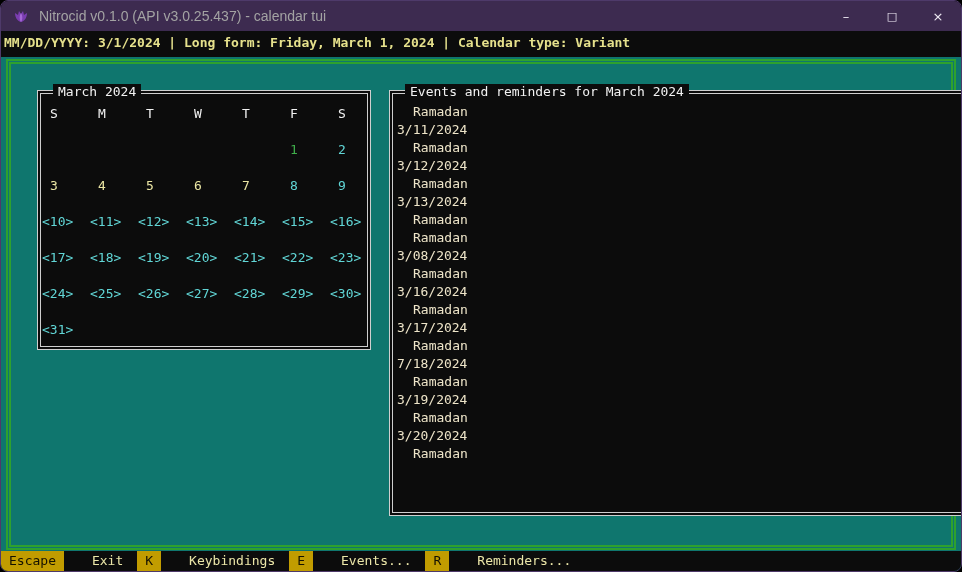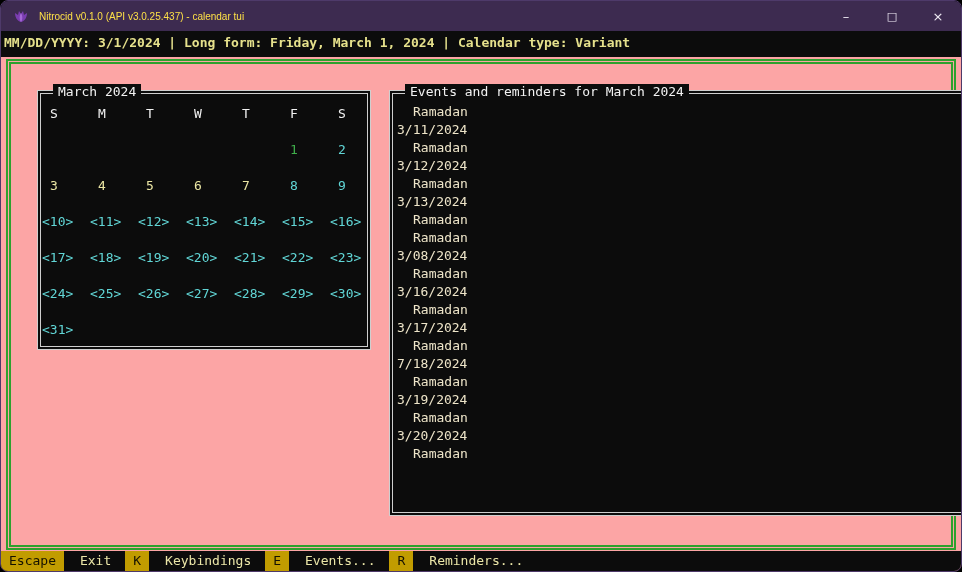--- a/index.html
+++ b/index.html
@@ -8,35 +8,35 @@
     position:relative; width:962px; height:572px;
     background:#0c0c0c; border:1px solid #4e3a6a; border-radius:8px;
     overflow:hidden; font-family:"DejaVu Sans Mono", monospace;
   }
   
   .titlebar{
     height:30px; background:#3d2b50; display:flex; align-items:center;
     font-family:"Liberation Sans", sans-serif;
   }
   .app-icon{ width:16px; height:16px; margin:0 10px 0 12px; flex:0 0 auto; }
-  .title-text{ color:#fde047; font-size:10px; white-space:nowrap; }
+  .title-text{ color:#a3a3a3; font-size:14px; white-space:nowrap; }
   .win-controls{ margin-left:auto; display:flex; height:30px; }
   .win-btn{
     width:46px; height:30px; display:flex; align-items:center; justify-content:center;
     color:#f0ecf5; font-size:13px; cursor:default; background:transparent; border:none;
     font-family:"DejaVu Sans", sans-serif;
   }
   .win-btn.maxi{ font-size:11px; }
   
   .statusline{
     height:26px; line-height:24px; padding-left:3px;
     color:#e6e18c; font-size:13px; white-space:pre; background:#0c0c0c;font-weight:bold;
   }
   
-  .terminal{ position:absolute; top:56px; left:0; right:0; bottom:0; background:#fca5a5; }
+  .terminal{ position:absolute; top:56px; left:0; right:0; bottom:0; background:#0f766e; }
   .screen-border{
     position:absolute; left:5px; right:5px; top:2px; height:491px;
     border:5px double #2ea12e;
   }
   
   .panel{ position:absolute; border:4px double #cfcfcf; background:#0c0c0c; }
   .panel-title{
     position:absolute; top:-10px; left:12px; background:#0c0c0c;
     padding:0 5px; color:#f2f2f2; font-size:13px; white-space:nowrap;
   }
@@ -59,21 +59,21 @@
   .ev-line.name{ padding-left:16px; }
   
   .keybar{
     position:absolute; left:0; right:0; bottom:0; height:20px;
     display:flex; align-items:stretch; font-size:13px; background:#0c0c0c;
   }
   .kb-chip{
     background:#c19c00; color:#151200; padding:0 8px; line-height:20px;
     white-space:pre; flex:0 0 auto;
   }
-  .kb-label{ color:#ebe6a8; line-height:20px; margin-left:16px; margin-right:14px; white-space:pre; }
+  .kb-label{ color:#ebe6a8; line-height:20px; margin-left:28px; margin-right:14px; white-space:pre; }
 </style>
 </head>
 <body>
 
 <div class="window">
 
   <div class="titlebar">
     <svg class="app-icon" viewBox="0 0 16 16">
       <path d="M8 14 C4 13 2 9 2 5 L5 7 L6 3 L8 6 L10 3 L11 7 L14 5 C14 9 12 13 8 14 Z" fill="#7a3db0"></path>
       <path d="M8 14 C6.5 12 6 8 8 5 C10 8 9.5 12 8 14 Z" fill="#a468d6"></path>

